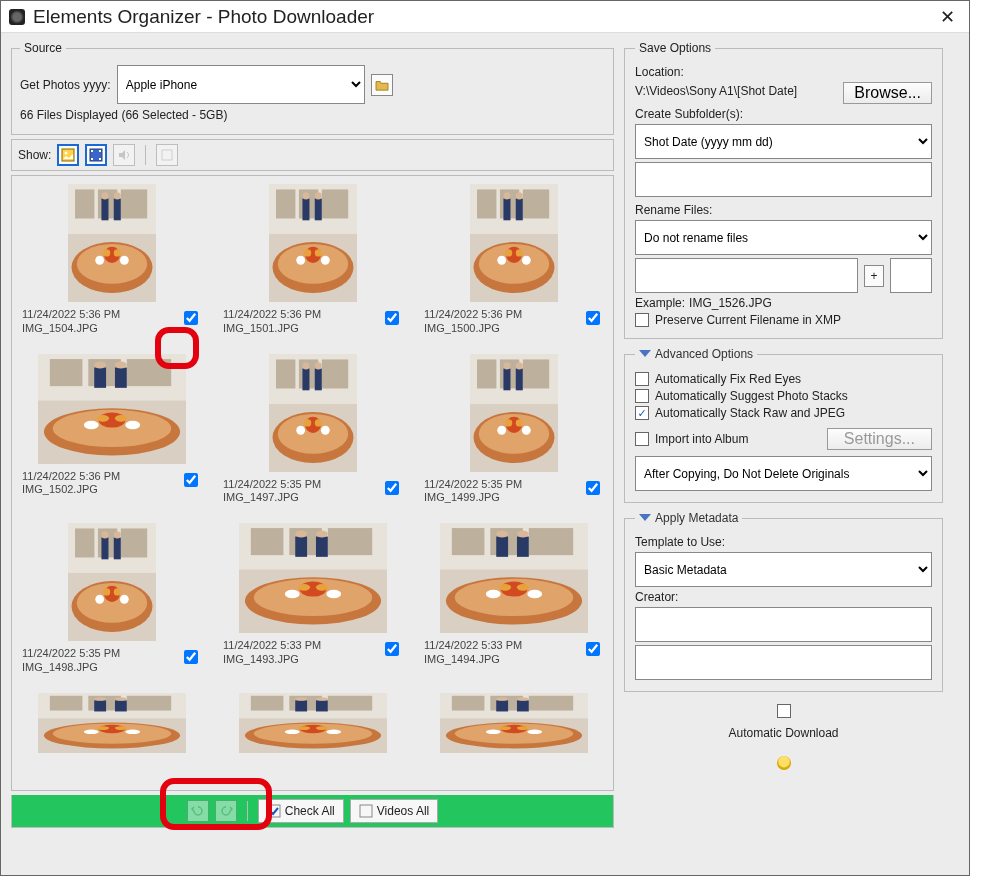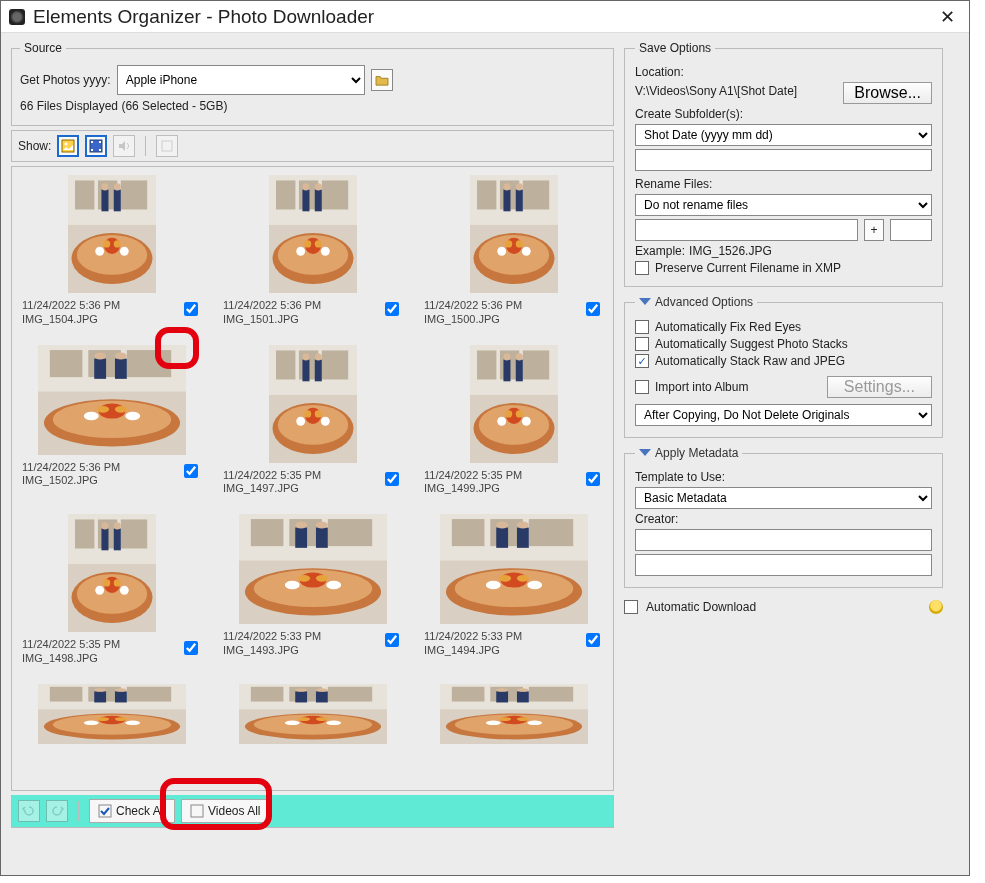--- a/index.html
+++ b/index.html
@@ -10,64 +10,64 @@
 .titlebar .title { flex: 1; font-size: 19px; }
 .titlebar .close { font-size: 18px; cursor: pointer; padding: 2px 6px; }
 .body { display: flex; gap: 10px; padding: 8px 26px 0 10px; height: 795px; }
 .leftcol { width: 605px; display: flex; flex-direction: column; gap: 4px; }
 .rightcol { width: 320px; display: flex; flex-direction: column; gap: 8px; }
 fieldset { border: 1px solid #bbb; padding: 6px 8px; margin: 0; background: #ececec; }
 legend { font-size: 12px; padding: 0 4px; }
 .row { display: flex; align-items: center; gap: 6px; margin: 4px 0; }
 .label { font-size: 12px; }
 select, input[type=text] { border: 1px solid #888; background: #fff; font-size: 12px; padding: 2px 4px; }
-.srcselect { width: 248px; height: 30px; }
+.srcselect { width: 248px; height: 39px; }
 .folderbtn { width: 22px; height: 22px; border: 1px solid #888; background: #fbfbfb; display: inline-flex; align-items: center; justify-content: center; cursor: pointer; }
 .folderbtn svg { width: 14px; height: 12px; }
 .countline { margin: 4px 0 6px 0; }
 .showbar { display: flex; align-items: center; gap: 6px; padding: 4px 6px; border: 1px solid #bbb; background: #ececec; }
 .iconbtn { width: 22px; height: 22px; border: 1px solid #888; background: #fbfbfb; display: inline-flex; align-items: center; justify-content: center; cursor: pointer; }
 .iconbtn.sel { border: 2px solid #1a6ad2; }
 .iconbtn.disabled { opacity: .45; cursor: default; }
 .divider { width: 1px; height: 20px; background: #bbb; margin: 0 4px; }
 .thumbs-wrap { border: 1px solid #bbb; background: #ececec; flex: 1; position: relative; overflow: hidden; }
 .thumbs-scroll { position: absolute; inset: 0; overflow-y: scroll; padding: 8px 10px; }
 .grid { display: grid; grid-template-columns: repeat(3, 1fr); gap: 18px 22px; }
 .cell { display: flex; flex-direction: column; }
 .thumb { align-self: center; background: #c8b1a0; position: relative; overflow: hidden; }
 .thumb.portrait { width: 88px; height: 118px; }
 .thumb.landscape { width: 148px; height: 110px; }
 .thumb svg { width: 100%; height: 100%; display: block; }
 .meta { display: flex; align-items: flex-start; justify-content: space-between; margin-top: 6px; }
 .metatxt { font-size: 11px; line-height: 1.25; color: #444; }
 .chk { width: 14px; height: 14px; }
-.bottombar { display: flex; align-items: center; gap: 6px; padding: 4px 6px; border: 1px solid #bbb; border-top: none; background: #5eead4; }
+.bottombar { display: flex; align-items: center; gap: 6px; padding: 4px 6px; border: 1px solid #bbb; border-top: none; background: #22c55e; justify-content: center; }
 .smallbtn { display: inline-flex; align-items: center; gap: 4px; height: 24px; padding: 0 8px; border: 1px solid #aaa; background: #f7f7f7; cursor: pointer; font-size: 12px; }
 .btn { display: inline-flex; align-items: center; justify-content: center; height: 24px; padding: 0 16px; border: 1px solid #999; background: linear-gradient(#fdfdfd,#ececec); cursor: pointer; font-size: 16px; }
 .btn.disabled { color: #999; }
 .footer { position: absolute; left: 0; right: 0; bottom: 0; display: flex; align-items: center; padding: 8px 12px 12px 12px; gap: 8px; background: #ececec; }
 .footer .spacer { flex: 1; }
 .group-title { font-size: 12px; margin: 2px 0; }
 .pathline { font-size: 12px; margin: 2px 0 6px 0; }
 .rightrow { display: flex; align-items: center; gap: 6px; margin: 3px 0; }
-.rightrow select, .rightrow input[type=text] { flex: 1; height: 22px; }
+.rightrow select, .rightrow input[type=text] { flex: 1; height: 35px; }
 .checkrow { display: flex; align-items: center; gap: 6px; margin: 3px 0; font-size: 12px; }
 .checkrow .box { width: 14px; height: 14px; border: 1px solid #666; background: #fff; display: inline-flex; align-items: center; justify-content: center; }
 .checkrow .box.checked::after { content: "✓"; font-size: 11px; color: #1759b5; }
 .disclose { width: 10px; height: 10px; display: inline-block; border-left: 6px solid transparent; border-right: 6px solid transparent; border-top: 7px solid #4a73c0; transform: translateY(1px); margin-right: 4px; }
 .section-hdr { display: flex; align-items: center; font-size: 12px; color: #333; }
 .plusbox { width: 20px; height: 22px; border: 1px solid #888; background: #fbfbfb; text-align: center; line-height: 20px; cursor: default; }
 .settingsbtn { height: 22px; }
 .bulb { width: 14px; height: 14px; display: inline-block; background: radial-gradient(circle at 50% 40%, #ffe066 45%, #d4a900 60%); border-radius: 50%; }
 .annot-red { position: absolute; border: 6px solid #e3000f; border-radius: 14px; pointer-events: none; z-index: 50; }
 .annot1 { left: 154px; top: 326px; width: 44px; height: 42px; }
 .annot2 { left: 159px; top: 777px; width: 112px; height: 52px; }
 .rightcol fieldset { padding: 8px 10px; }
 .rightcol input[type=text].full { flex: none; width: 100%; }
-.lightbulb-row { display: flex; align-items: center; gap: 8px; margin-top: 4px; }
+.lightbulb-row { display: flex; align-items: center; gap: 8px; margin-top: 4px; flex-direction: column; }
 </style>
 </head>
 <body>
 
 <div class="window">
 
   <div class="titlebar">
     <span class="app-icon"></span>
     <span class="title">Elements Organizer - Photo Downloader</span>
     <span class="close">✕</span>

